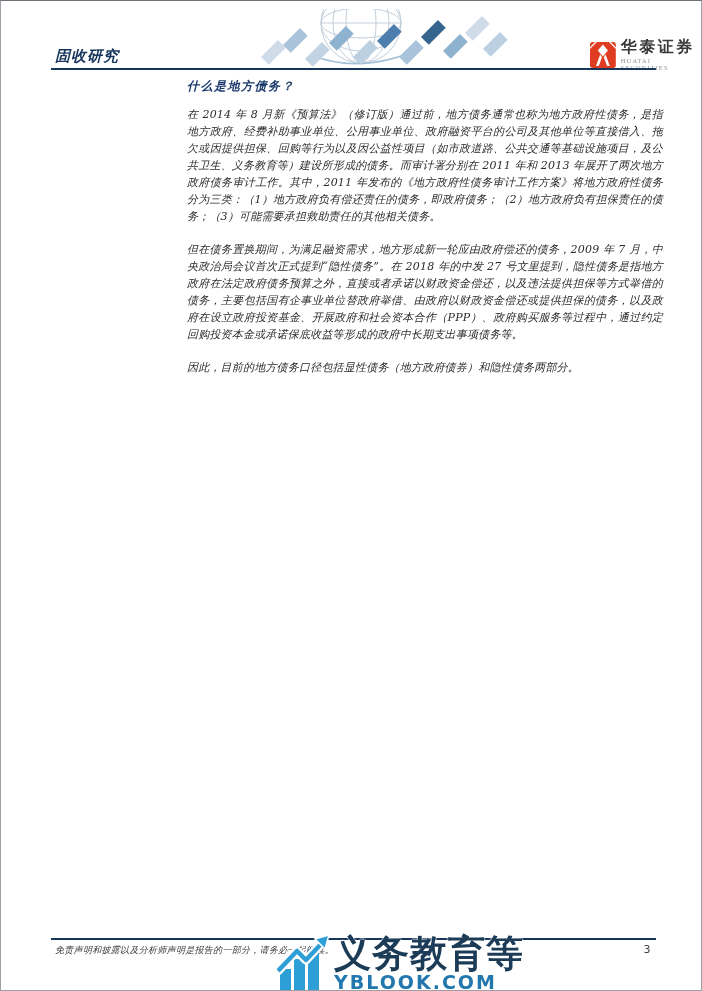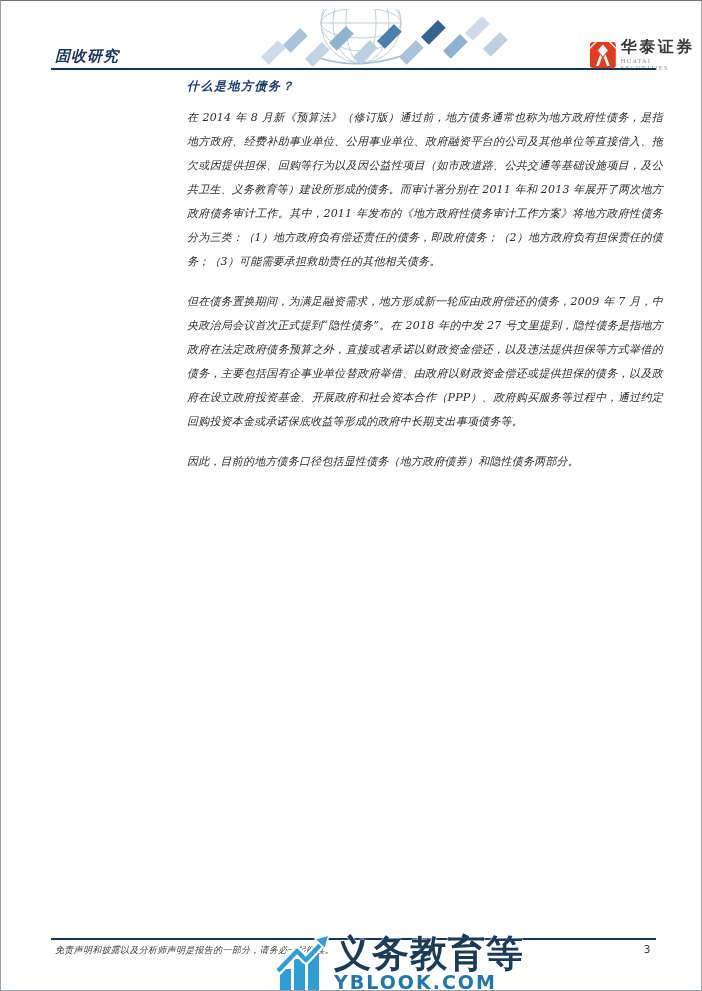--- a/index.html
+++ b/index.html
@@ -72,21 +72,21 @@
     color: #1b3a6b;
     letter-spacing: 1.5px;
   }
   .body-text {
     position: absolute;
     left: 186px; top: 105px;
     width: 476px;
   }
   .body-text p {
     font-size: 11px;
-    line-height: 24px;
+    line-height: 17px;
     color: #2b2b2b;
     font-style: italic;
     font-weight: 500;
     text-align: justify;
     margin-bottom: 16px;
     letter-spacing: 0.2px;
   }
 
   
   .footer-rule {

